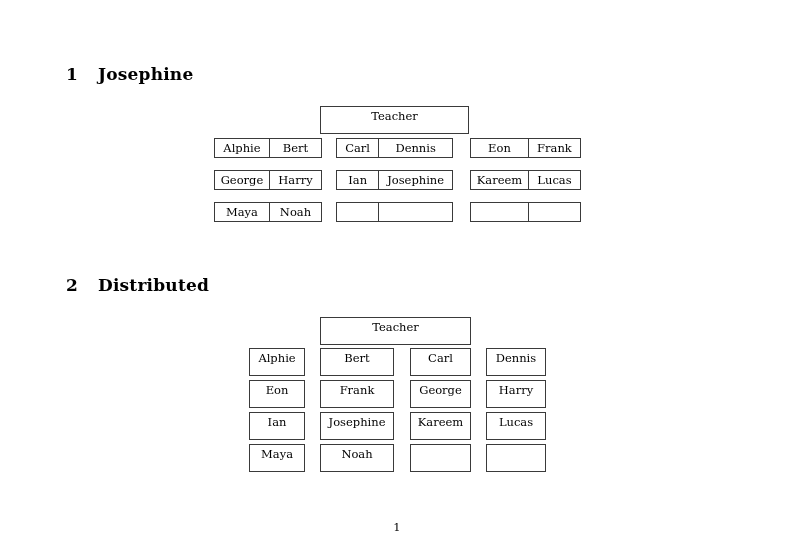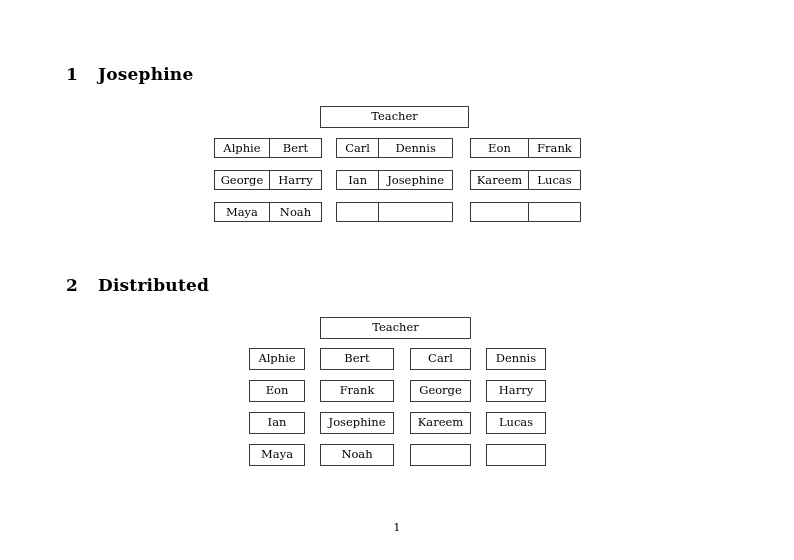--- a/index.html
+++ b/index.html
@@ -31,21 +31,21 @@
   .section-heading .sec-title {
     display: inline-block;
   }
 
   
   .box {
     position: absolute;
     box-sizing: border-box;
     border: 1px solid #3a3a3a;
     background: #ffffff;
-    height: 22px;
+    height: 28px;
     line-height: 18px;
     text-align: center;
     font-size: 11.5px;
     white-space: nowrap;
     overflow: hidden;
   }
 
   
   .pairbox {
     position: absolute;

